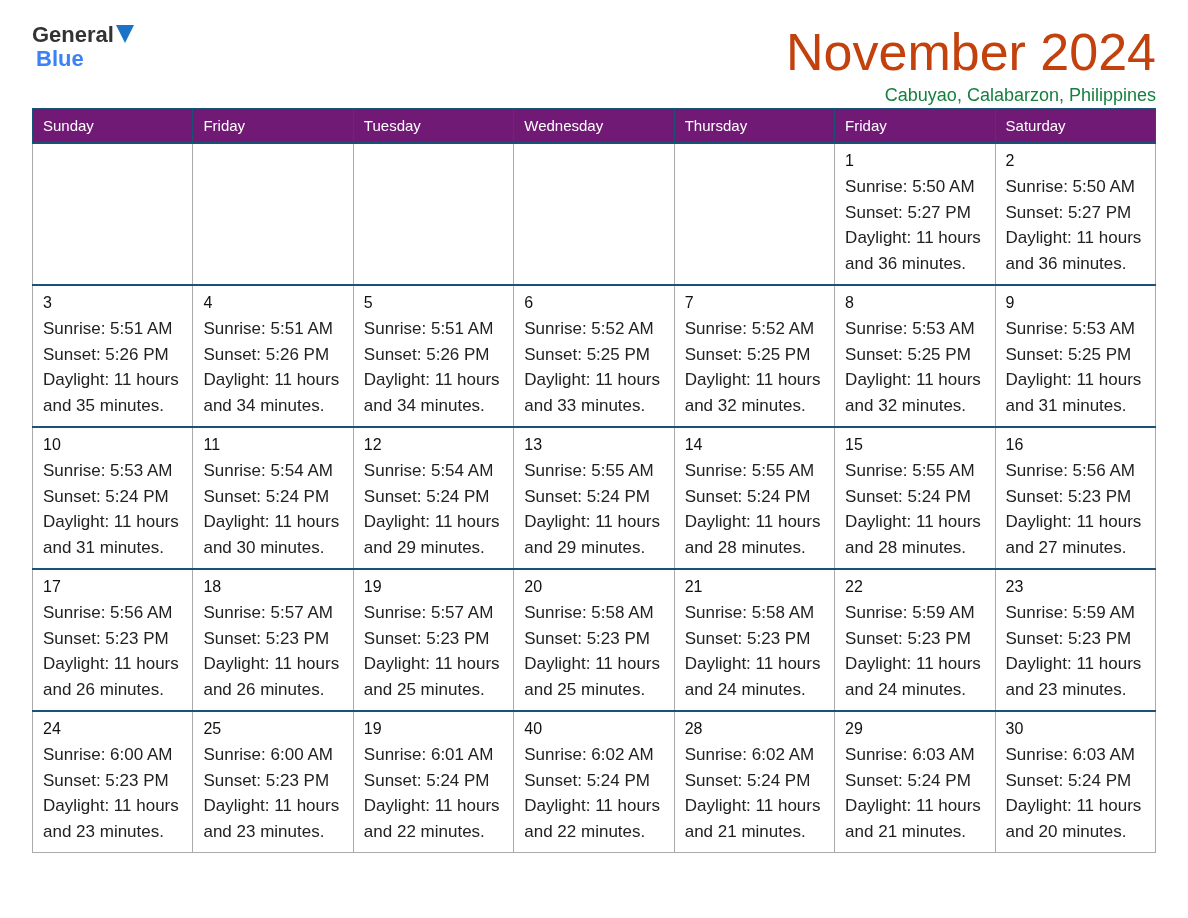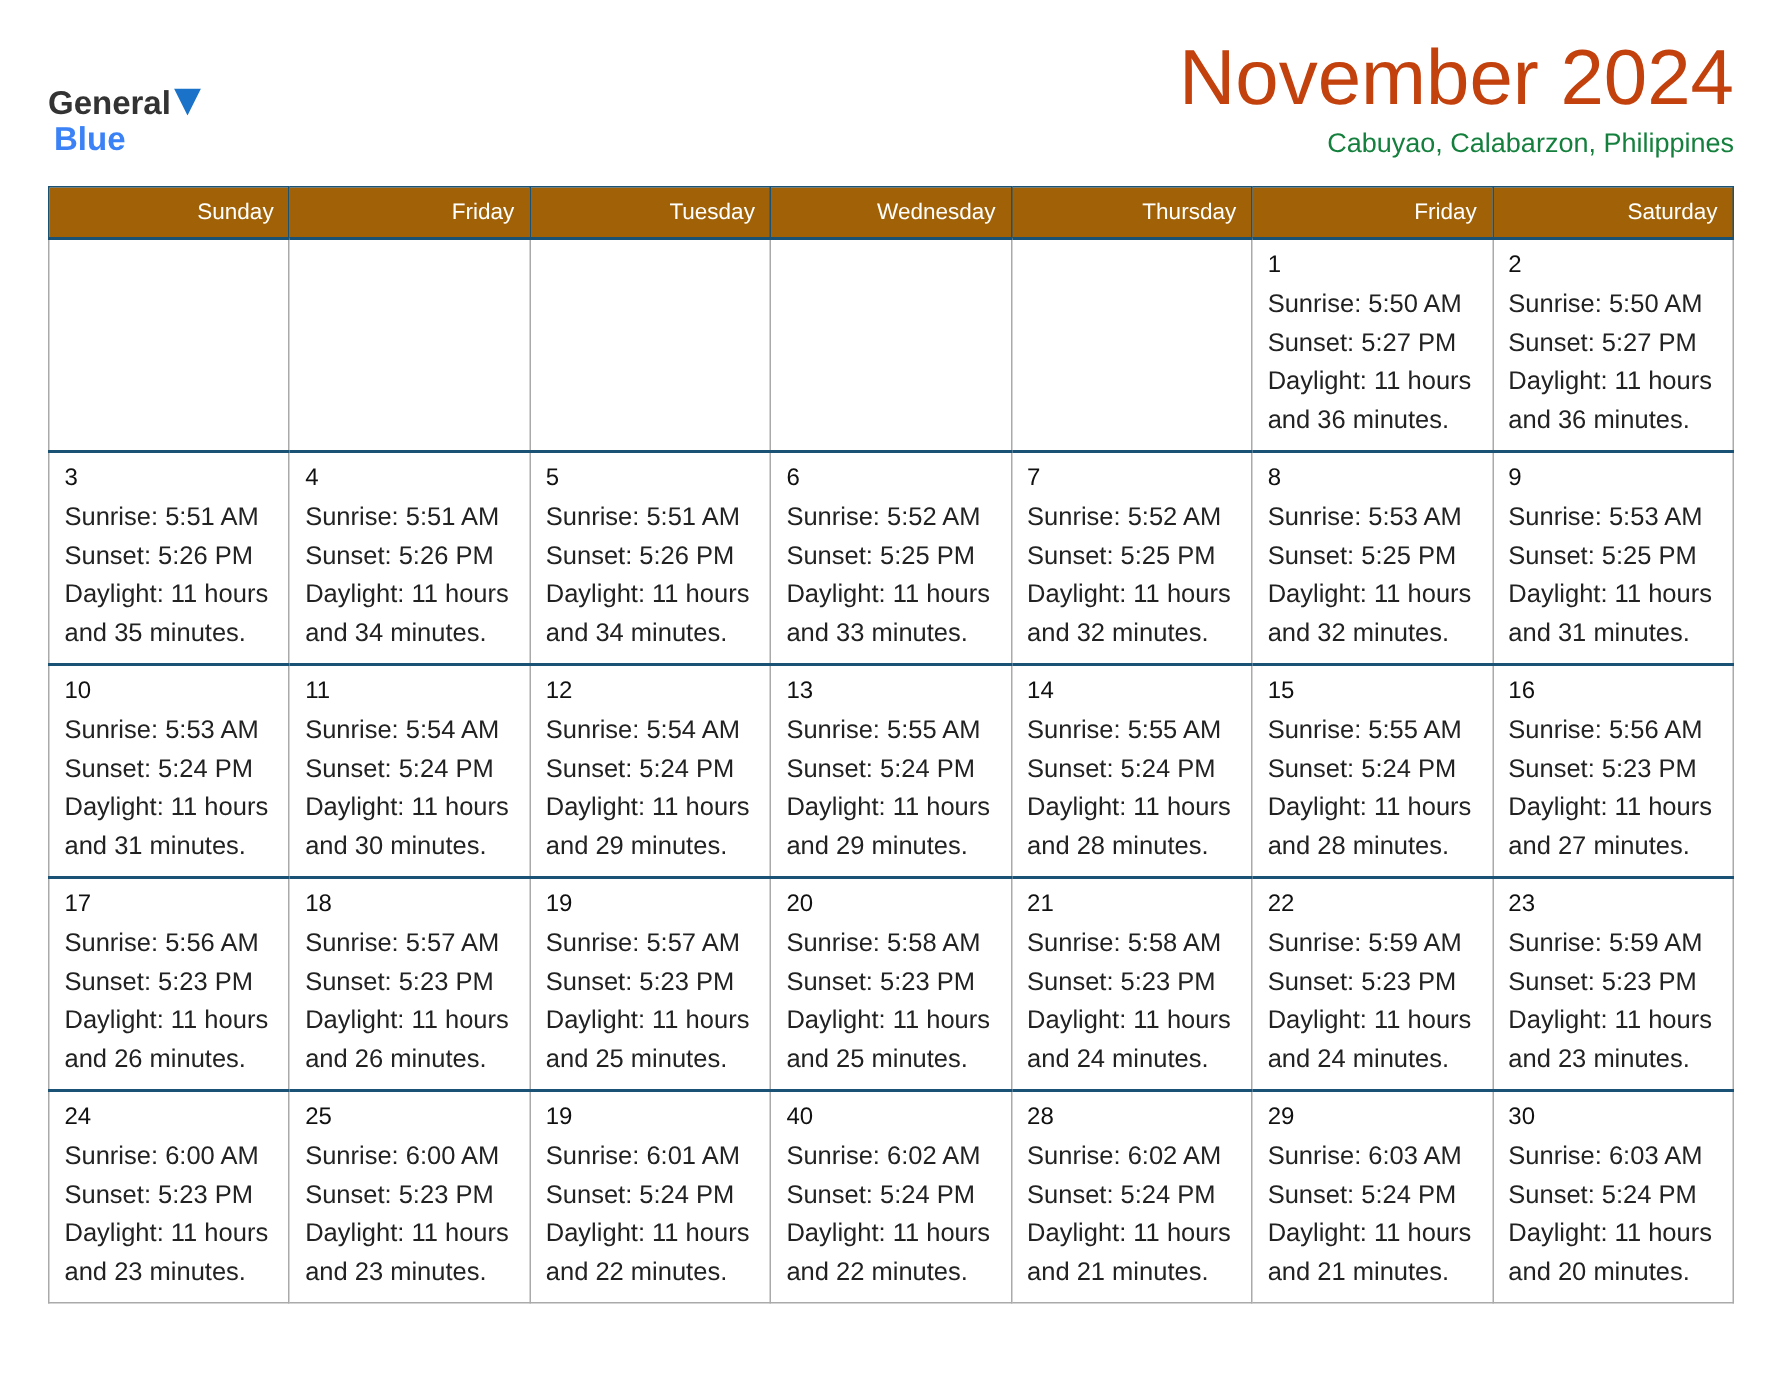--- a/index.html
+++ b/index.html
@@ -6,22 +6,22 @@
     body {
       font-family: Arial, sans-serif;
       background: #fff;
       padding: 24px 32px;
       width: 1188px;
       min-height: 918px;
     }
     .header-section {
       display: flex;
       justify-content: space-between;
-      align-items: flex-end;
-      margin-bottom: 18px;
+      align-items: flex-start;
+      margin-bottom: 2px;
     }
     .logo-area {
       display: flex;
       flex-direction: column;
       align-items: flex-start;
     }
     .logo-text {
       font-size: 22px;
       font-weight: bold;
       color: #333;
@@ -50,26 +50,26 @@
       font-size: 18px;
       color: #15803d;
       margin-top: 4px;
     }
     .calendar-table {
       width: 100%;
       border-collapse: collapse;
       border: 1px solid #999;
     }
     .calendar-table th {
-      background-color: #a16207;
+      background-color: #701a75;
       color: #fff;
       font-size: 15px;
       font-weight: normal;
       padding: 8px 10px;
-      text-align: right;
+      text-align: left;
       border: 1px solid #1a5276;
     }
     .calendar-table td {
       vertical-align: top;
       padding: 8px 10px;
       border: 1px solid #aaa;
       font-size: 12.5px;
       color: #222;
       width: calc(100% / 7);
       min-height: 110px;

